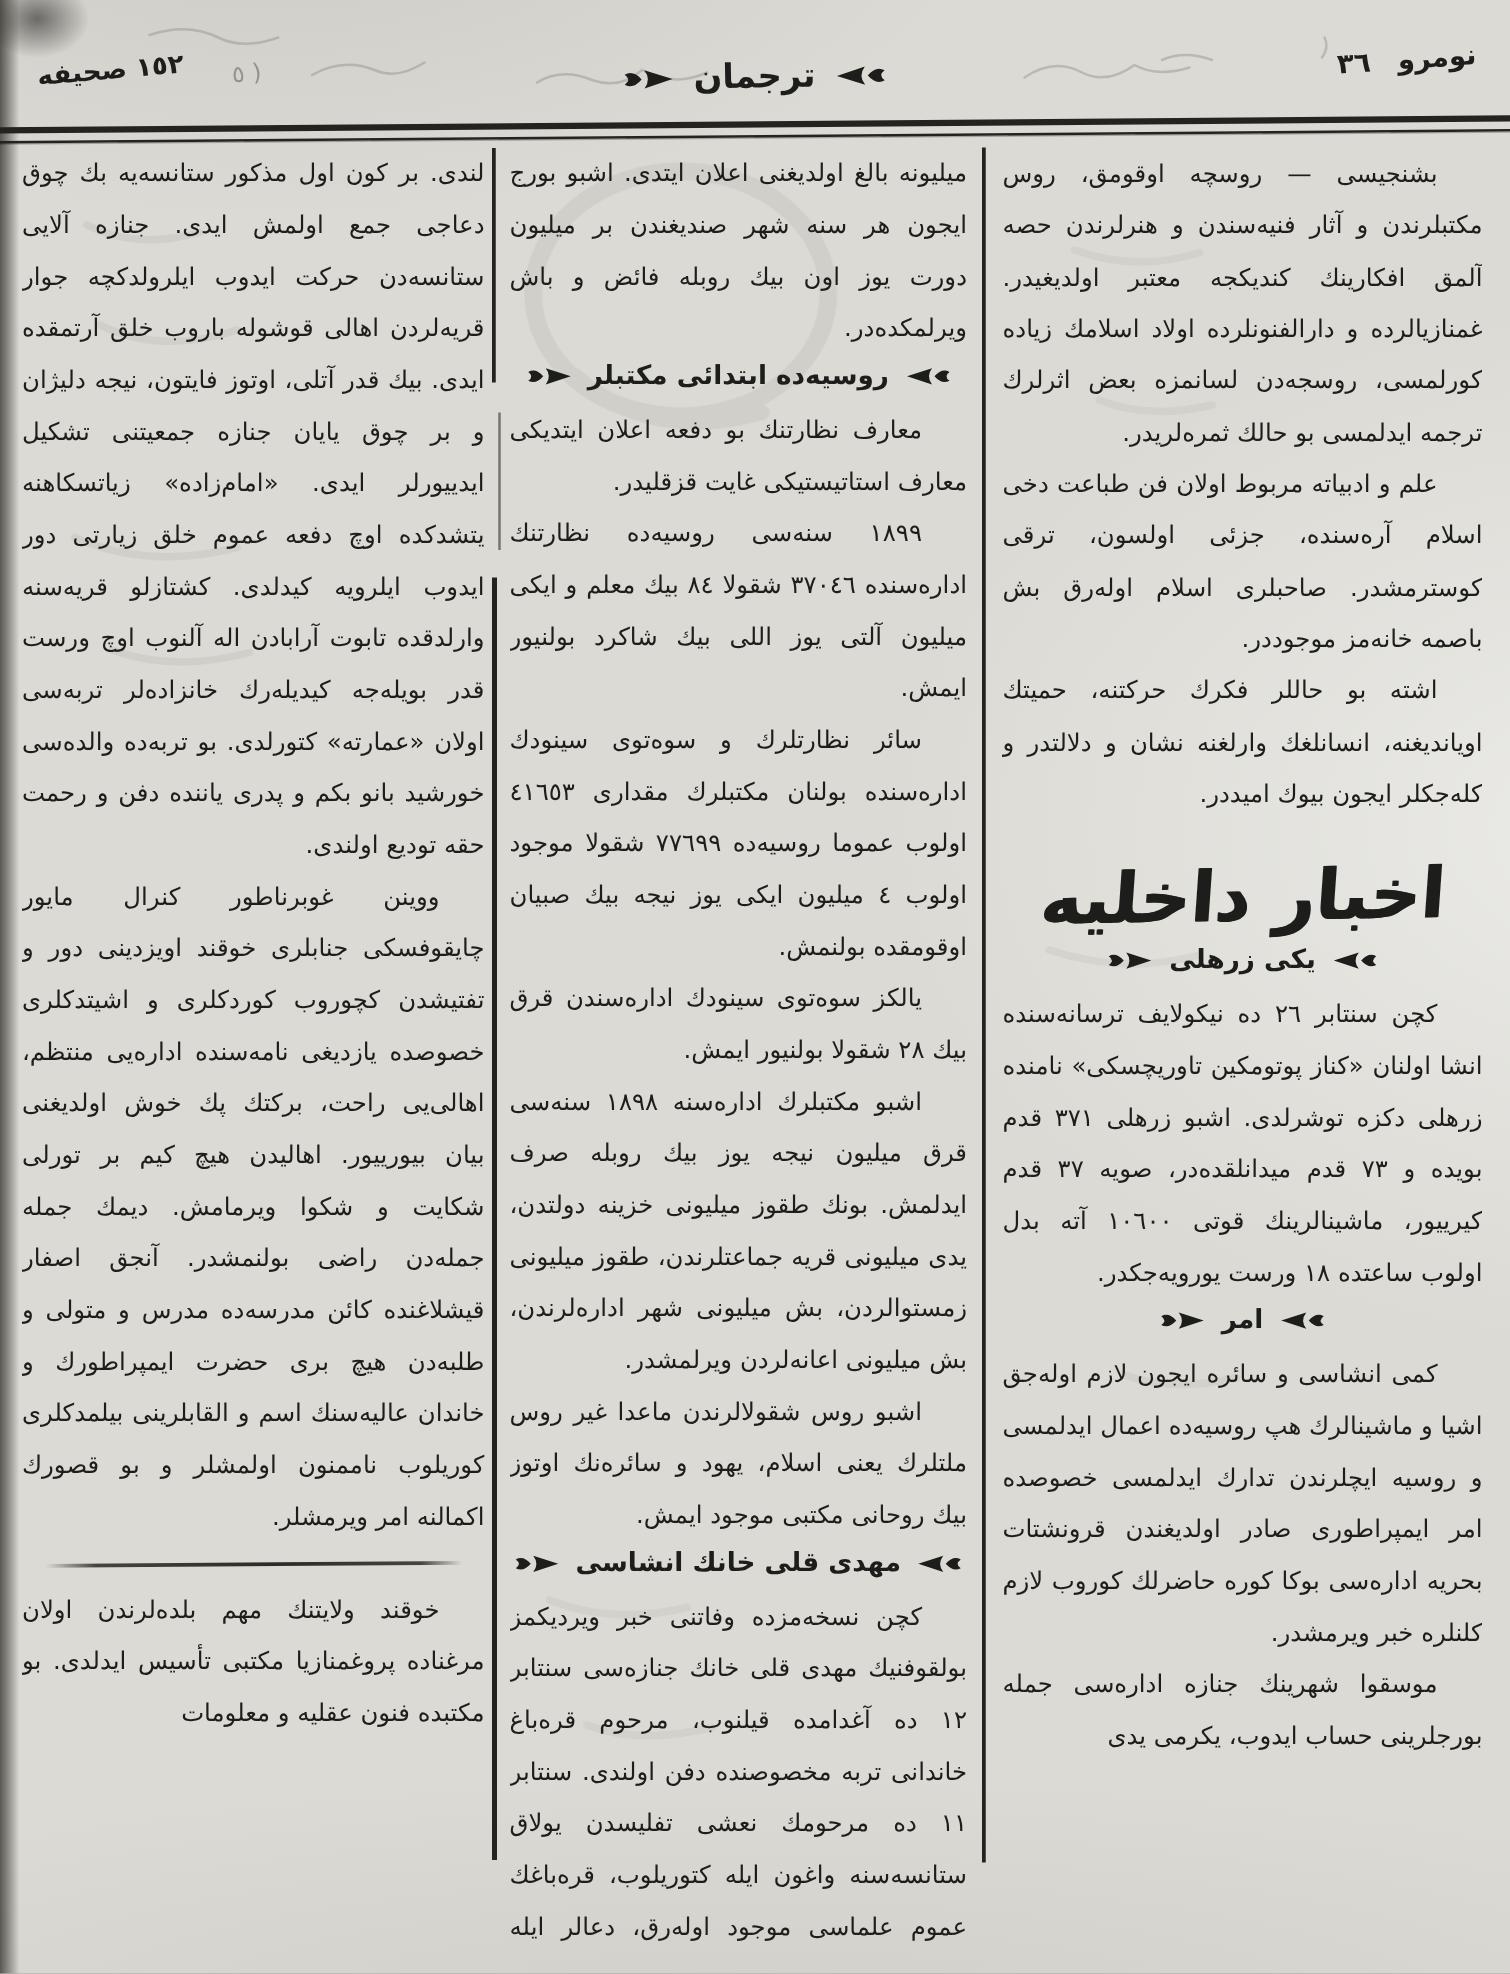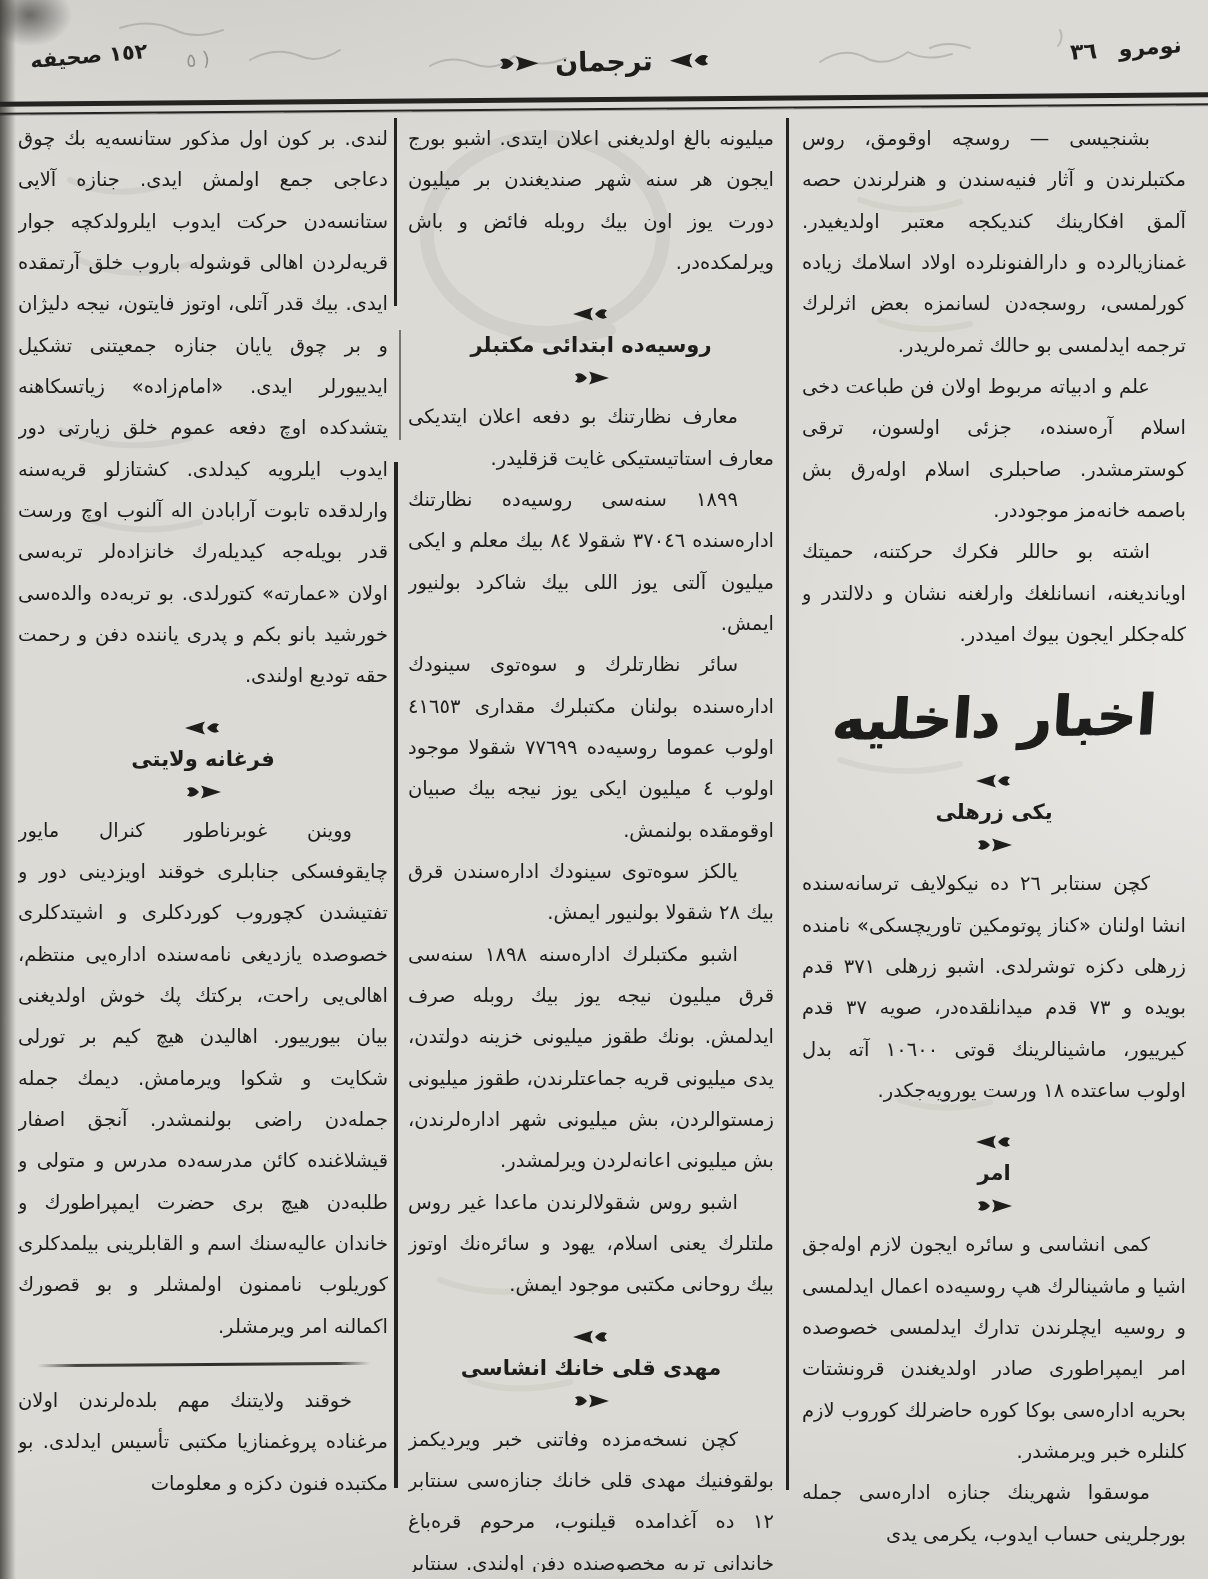--- a/index.html
+++ b/index.html
@@ -69,22 +69,22 @@
   
   .para{
     margin:0;
     font-size:19.5px;line-height:2.12;
     text-align:justify;text-justify:inter-word;
     text-indent:36px;
   }
   .para.no-indent{text-indent:0;}
   .divider{
     display:flex;align-items:center;justify-content:center;gap:12px;
-    margin:23px 0 10px;
-    font-weight:bold;font-size:21px;white-space:nowrap;flex-direction:column;
+    margin:6px 0 10px;
+    font-weight:bold;font-size:21px;white-space:nowrap;
   }
   .divider .divider-text{transform:translateY(-1px);}
   .orn{display:inline-flex;color:var(--ink,#1d1d1b);}
   .orn svg{width:40px;height:16px;}
   .m-orn svg{width:46px;height:18px;}
   .flip{transform:scaleX(-1);}
   .big-heading{
     margin:30px 0 6px;
     text-align:center;
     font-size:56px;font-weight:bold;
@@ -240,41 +240,22 @@
               <path d="M0,8 L20,1.5 Q15,8 20,14.5 Z"></path>
               <path d="M22,8 Q28,1 34,4.5 Q29,8 34,11.5 Q28,15 22,8"></path>
             </g>
           </svg>
         </span>
       </div>
       <p class="para">کچن نسخه‌مزده وفاتنی خبر ويرديكمز بولقوفنيك مهدی قلی خانك جنازه‌سی سنتابر ١٢ ده آغدامده قيلنوب، مرحوم قره‌باغ خاندانی تربه مخصوصنده دفن اولندی. سنتابر ١١ ده مرحومك نعشی تفليسدن يولاق ستانسه‌سنه واغون ايله کتوريلوب، قره‌باغك عموم علماسی موجود اوله‌رق، دعالر ايله قارشو</p>
     </div>
   <div class="col col-left">
       <p class="para no-indent">لندی. بر کون اول مذکور ستانسه‌يه بك چوق دعاجی جمع اولمش ايدی. جنازه آلايی ستانسه‌دن حرکت ايدوب ايلرولدکچه جوار قريه‌لردن اهالی قوشوله باروب خلق آرتمقده ايدی. بيك قدر آتلی، اوتوز فايتون، نيجه دليژان و بر چوق يايان جنازه جمعيتنی تشكيل ايدييورلر ايدی. «امام‌زاده» زياتسكاهنه يتشدكده اوچ دفعه عموم خلق زيارتی دور ايدوب ايلرويه کيدلدی. کشتازلو قريه‌سنه وارلدقده تابوت آرابادن اله آلنوب اوچ ورست قدر بويله‌جه کيديله‌رك خانزاده‌لر تربه‌سی اولان «عمارته» کتورلدی. بو تربه‌ده والده‌سی خورشيد بانو بكم و پدری ياننده دفن و رحمت حقه توديع اولندی.</p>
-      <div class="divider">
-        <span class="orn">
-          <svg viewBox="0 0 36 16">
-            <g fill="currentColor">
-              <path d="M0,8 L20,1.5 Q15,8 20,14.5 Z"></path>
-              <path d="M22,8 Q28,1 34,4.5 Q29,8 34,11.5 Q28,15 22,8"></path>
-            </g>
-          </svg>
-        </span>
-        <span class="divider-text">فرغانه ولايتی</span>
-        <span class="orn flip">
-          <svg viewBox="0 0 36 16">
-            <g fill="currentColor">
-              <path d="M0,8 L20,1.5 Q15,8 20,14.5 Z"></path>
-              <path d="M22,8 Q28,1 34,4.5 Q29,8 34,11.5 Q28,15 22,8"></path>
-            </g>
-          </svg>
-        </span>
-      </div>
       <p class="para">ووينن غوبرناطور کنرال مايور چايقوفسكی جنابلری خوقند اويزدينی دور و تفتيشدن کچوروب کوردکلری و اشيتدكلری خصوصده يازديغی نامه‌سنده اداره‌يی منتظم، اهالی‌يی راحت، برکتك پك خوش اولديغنی بيان بيورييور. اهاليدن هيچ کيم بر تورلی شكايت و شكوا ويرمامش. ديمك جمله جمله‌دن راضی بولنمشدر. آنجق اصفار قيشلاغنده کائن مدرسه‌ده مدرس و متولی و طلبه‌دن هيچ بری حضرت ايمپراطورك و خاندان عاليه‌سنك اسم و القابلرينی بيلمدكلری کوريلوب ناممنون اولمشلر و بو قصورك اکمالنه امر ويرمشلر.</p>
       <div class="inline-rule"></div>
-      <p class="para">خوقند ولايتنك مهم بلده‌لرندن اولان مرغناده پروغمنازيا مكتبی تأسيس ايدلدی. بو مكتبده فنون دکزه و معلومات</p>
+      <p class="para">خوقند ولايتنك مهم بلده‌لرندن اولان مرغناده پروغمنازيا مكتبی تأسيس ايدلدی. بو مكتبده فنون عقليه و معلومات</p>
     </div>
 
   <div class="v-rule r1"></div>
   <div class="v-rule r2a"></div>
   <div class="v-rule r2b"></div>
   <div class="v-rule r2c"></div>
 </div>
 
 </body></html>

